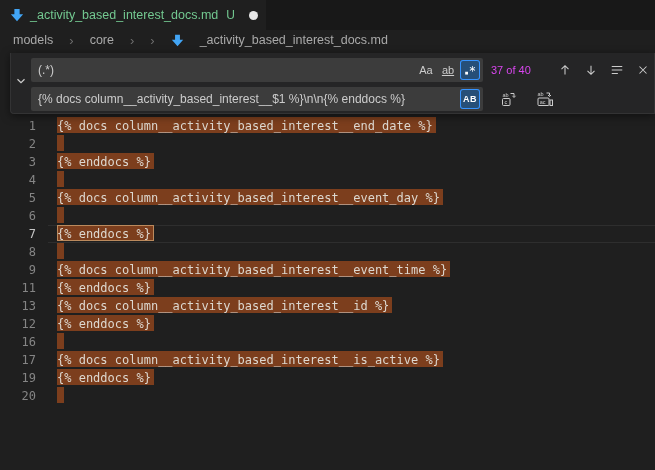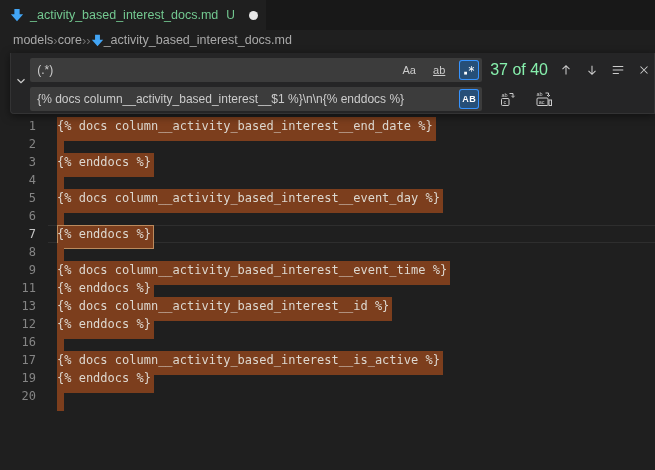--- a/index.html
+++ b/index.html
@@ -11,50 +11,50 @@
   }
   
   .tab-bar { position:absolute; top:0; left:0; right:0; height:30px; background:#181818; display:flex; }
   .tab { display:flex; align-items:center; gap:6px; height:30px; padding:0 10px 0 10px; width:266px; background:#1f1f1f; }
   .tab-name { color:#73c991; font-size:12.5px; white-space:nowrap; }
   .tab-git { color:#73c991; font-size:12px; margin-left:2px; }
   .dirty-dot { width:9px; height:9px; border-radius:50%; background:#e6e6e6; margin-left:8px; flex:0 0 auto; }
   .file-icon { flex:0 0 auto; display:flex; }
   
   .breadcrumbs { position:absolute; top:30px; left:0; right:0; height:20px; background:#1f1f1f;
-    display:flex; align-items:center; padding-left:13px; gap:0; font-size:12.5px; color:#a9a9a9; white-space:nowrap; }
+    display:flex; align-items:center; padding-left:13px; gap:16px; font-size:12.5px; color:#a9a9a9; white-space:nowrap; }
   .crumb-sep { color:#6e6e6e; font-size:13px; }
   .breadcrumbs .file-icon svg { width:13px; height:13px; }
   
   .editor { position:absolute; top:50px; left:0; right:0; bottom:0; background:#1f1f1f; overflow:hidden; }
   .current-line-box { position:absolute; top:175px; left:48px; right:0; height:18px;
     border-top:1px solid rgba(255,255,255,0.07); border-bottom:1px solid rgba(255,255,255,0.07); pointer-events:none; }
   .code-lines { position:absolute; top:67px; left:0; right:0; }
   .line { display:flex; height:18px; }
   .ln { width:36px; text-align:right; font:12px "DejaVu Sans Mono", monospace; line-height:18px; color:#858585; flex:0 0 auto; }
   .ln.cur { color:#c6c6c6; }
   .lc { margin-left:21px; font:12px "DejaVu Sans Mono", monospace; line-height:18px; white-space:pre; color:#d4d4d4; }
-  .match { background:#7c3e1d; display:inline-block; height:24px; padding-right:3px; color:#ddd8d0; }
+  .match { background:#7c3e1d; display:inline-block; height:16px; padding-right:3px; color:#ddd8d0; }
   .match.empty { width:7px; padding:0; }
   .match.cur { box-shadow: inset 0 0 0 1px #bb8a5d; }
   
   .find-widget { position:absolute; top:53px; left:10px; right:0; height:61px; z-index:5;
     background:#252526; border:1px solid #333334; border-top:none; border-bottom-left-radius:4px;
     box-shadow:0 2px 8px rgba(0,0,0,0.5); display:flex; }
   .fw-toggle { width:20px; display:flex; align-items:center; justify-content:center; cursor:pointer; }
   .fw-rows { flex:1; padding-top:5px; }
   .fw-row { display:flex; align-items:center; height:24px; margin-bottom:5px; }
   .fw-input { width:452px; height:24px; background:#3c3c3c; border-radius:2px; display:flex; align-items:center;
     padding:0 3px 0 7px; overflow:hidden; }
   .fw-query { flex:1; font-size:12px; color:#cccccc; white-space:nowrap; overflow:hidden; }
-  .opt-btn { width:20px; height:20px; margin-left:10px; border-radius:3px; display:flex; align-items:center; justify-content:center;
+  .opt-btn { width:20px; height:20px; margin-left:2px; border-radius:3px; display:flex; align-items:center; justify-content:center;
     color:#cccccc; font-size:11px; flex:0 0 auto; cursor:pointer; }
   .opt-btn.active { background:#264f78; box-shadow: inset 0 0 0 1px #3794ff; color:#ffffff; }
   .opt-ww { text-decoration:underline; }
-  .result-count { margin-left:8px; min-width:56px; font-size:16px; color:#86efac; white-space:nowrap; }
+  .result-count { margin-left:8px; min-width:56px; font-size:11px; color:#d946ef; white-space:nowrap; }
   .act-group { display:flex; gap:6px; margin-left:8px; }
   .icon-btn { width:20px; height:20px; display:flex; align-items:center; justify-content:center; border-radius:3px; cursor:pointer; }
   .icon-btn svg { display:block; }
   .rep-actions { display:flex; gap:16px; margin-left:16px; }
   .ab-label { font-size:9px; font-weight:bold; letter-spacing:0.5px; }
 </style>
 </head>
 <body>
 
 <div class="window">

